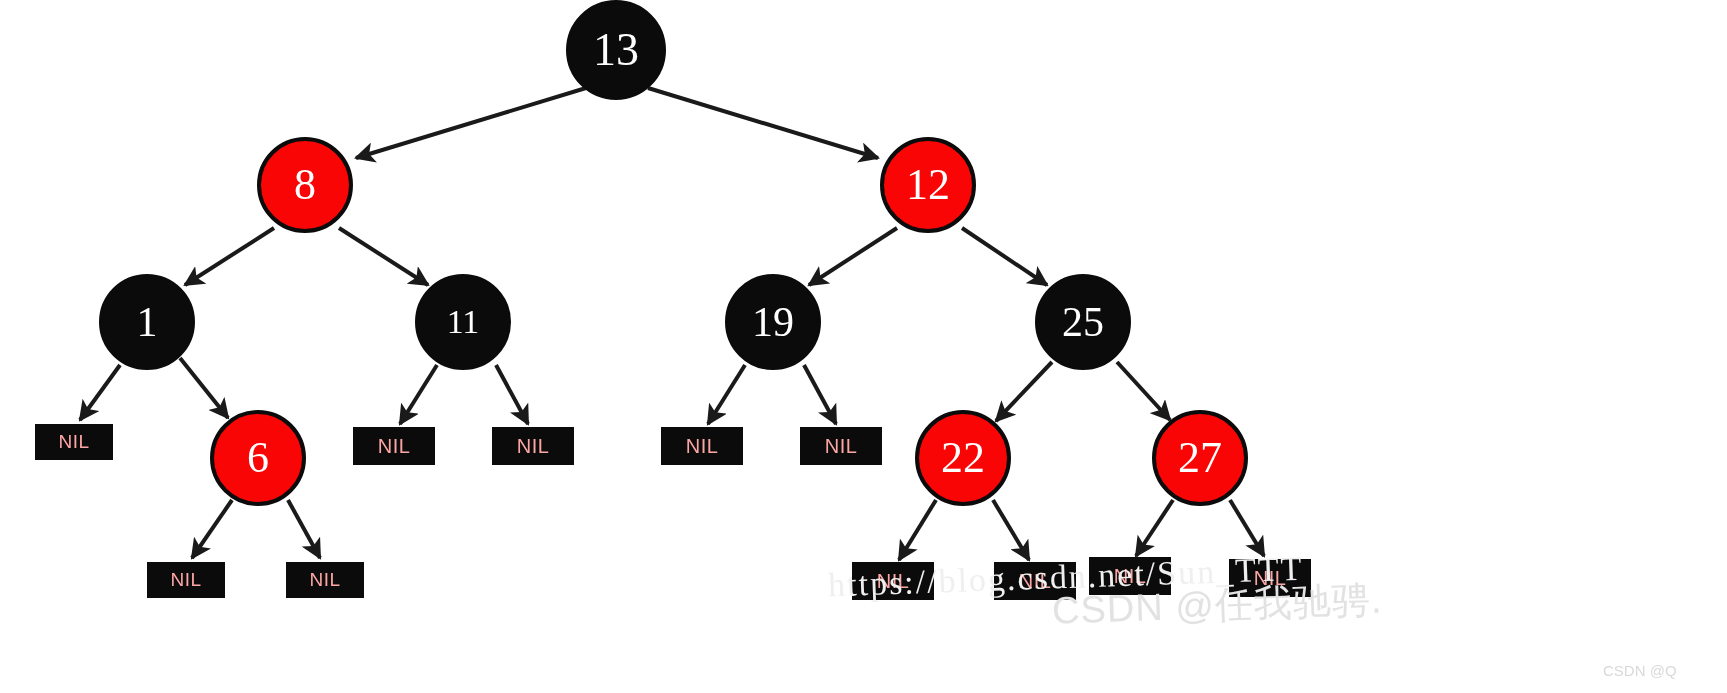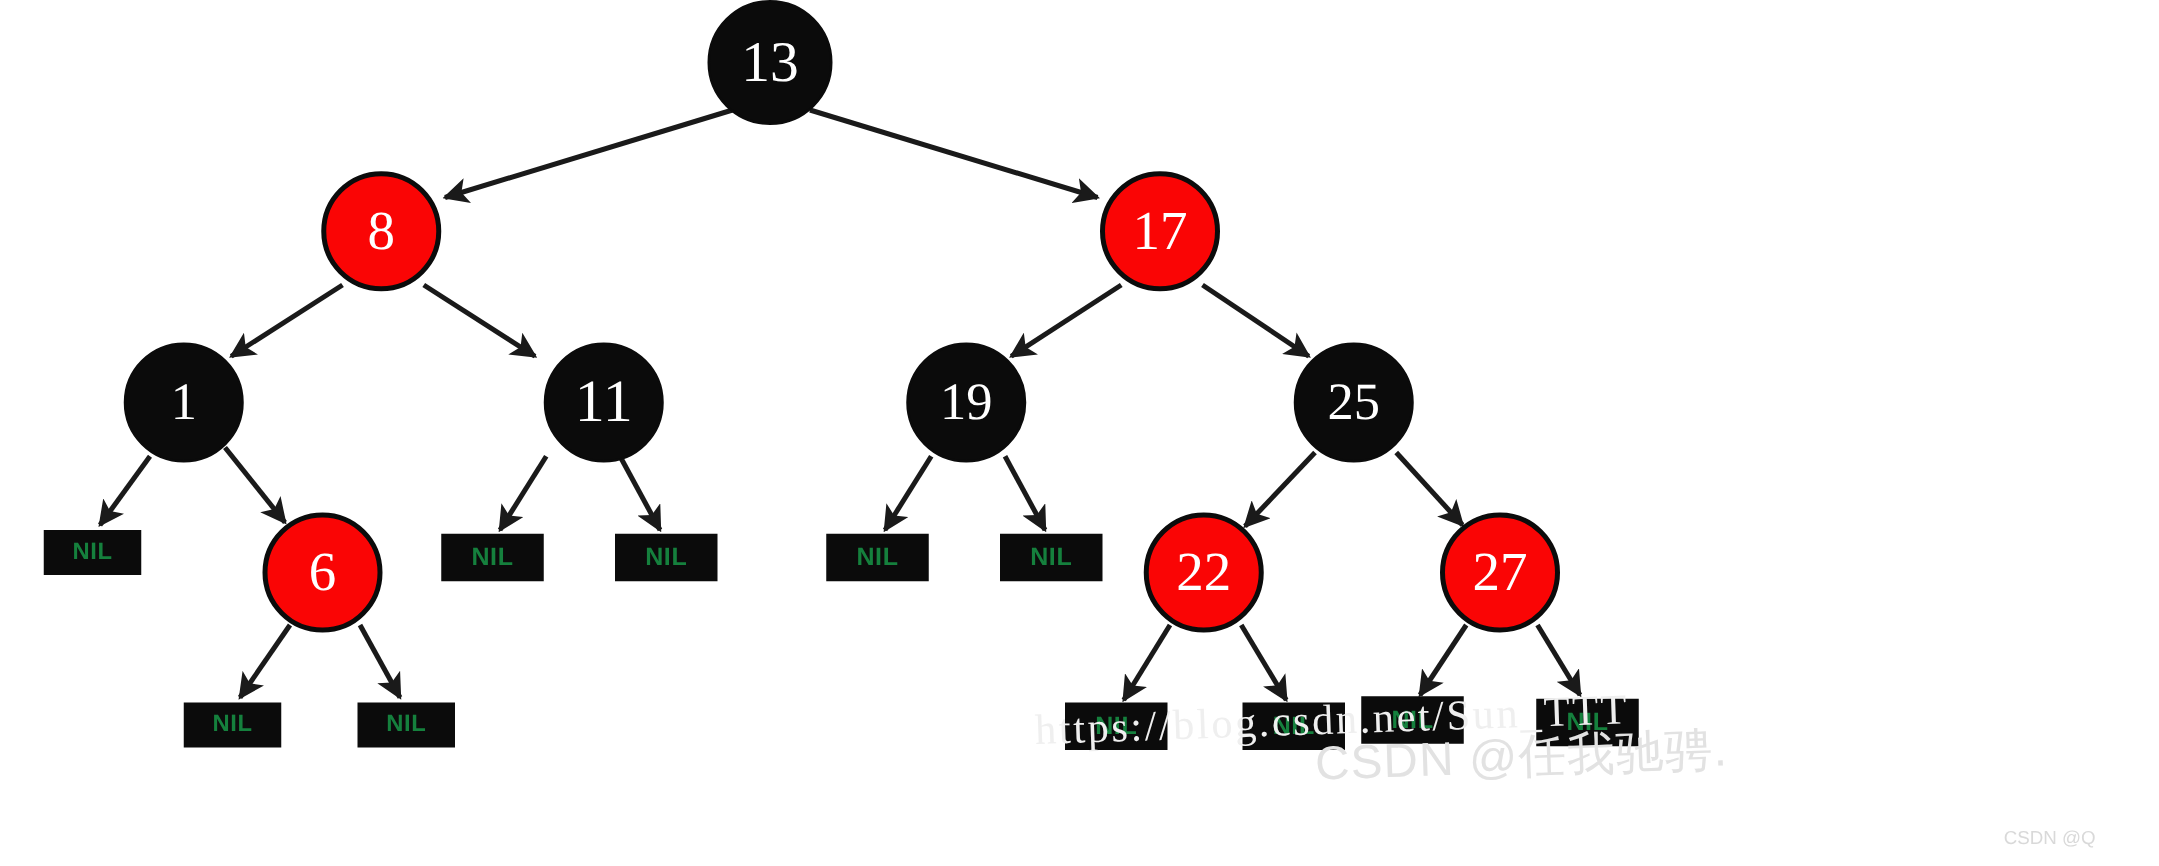--- a/index.html
+++ b/index.html
@@ -41,26 +41,26 @@
     background: #0b0b0b;
     border: 2px solid #0b0b0b;
   }
   .node.red {
     background: #fa0505;
     border: 4px solid #0b0b0b;
   }
   .nil {
     position: absolute;
     background: #0b0b0b;
-    color: #15803d;
+    color: #fca5a5;
     display: flex;
     align-items: center;
     justify-content: center;
     font-family: "Liberation Sans", sans-serif;
-    font-weight: bold;
+    font-weight: normal;
     letter-spacing: 0.5px;
     box-sizing: border-box;
     user-select: none;
   }
   .wm-url {
     position: absolute;
     color: #efefef;
     font-family: "Liberation Serif", "DejaVu Serif", serif;
     white-space: nowrap;
     user-select: none;
@@ -119,26 +119,26 @@
   </svg>
 
   <div id="node-layer">
       <div class="node black" style="left: 566px; top: 0px; width: 100px; height: 100px; font-size: 46px;">
         <span>13</span>
       </div>
       <div class="node red" style="left: 257px; top: 137px; width: 96px; height: 96px; font-size: 44px;">
         <span>8</span>
       </div>
       <div class="node red" style="left: 880px; top: 137px; width: 96px; height: 96px; font-size: 44px;">
-        <span>17</span>
+        <span>12</span>
       </div>
       <div class="node black" style="left: 99px; top: 274px; width: 96px; height: 96px; font-size: 42px;">
         <span>1</span>
       </div>
-      <div class="node black" style="left: 435px; top: 274px; width: 96px; height: 96px; font-size: 48px;">
+      <div class="node black" style="left: 415px; top: 274px; width: 96px; height: 96px; font-size: 34px;">
         <span>11</span>
       </div>
       <div class="node black" style="left: 725px; top: 274px; width: 96px; height: 96px; font-size: 42px;">
         <span>19</span>
       </div>
       <div class="node black" style="left: 1035px; top: 274px; width: 96px; height: 96px; font-size: 42px;">
         <span>25</span>
       </div>
       <div class="node red" style="left: 210px; top: 410px; width: 96px; height: 96px; font-size: 44px;">
         <span>6</span>

